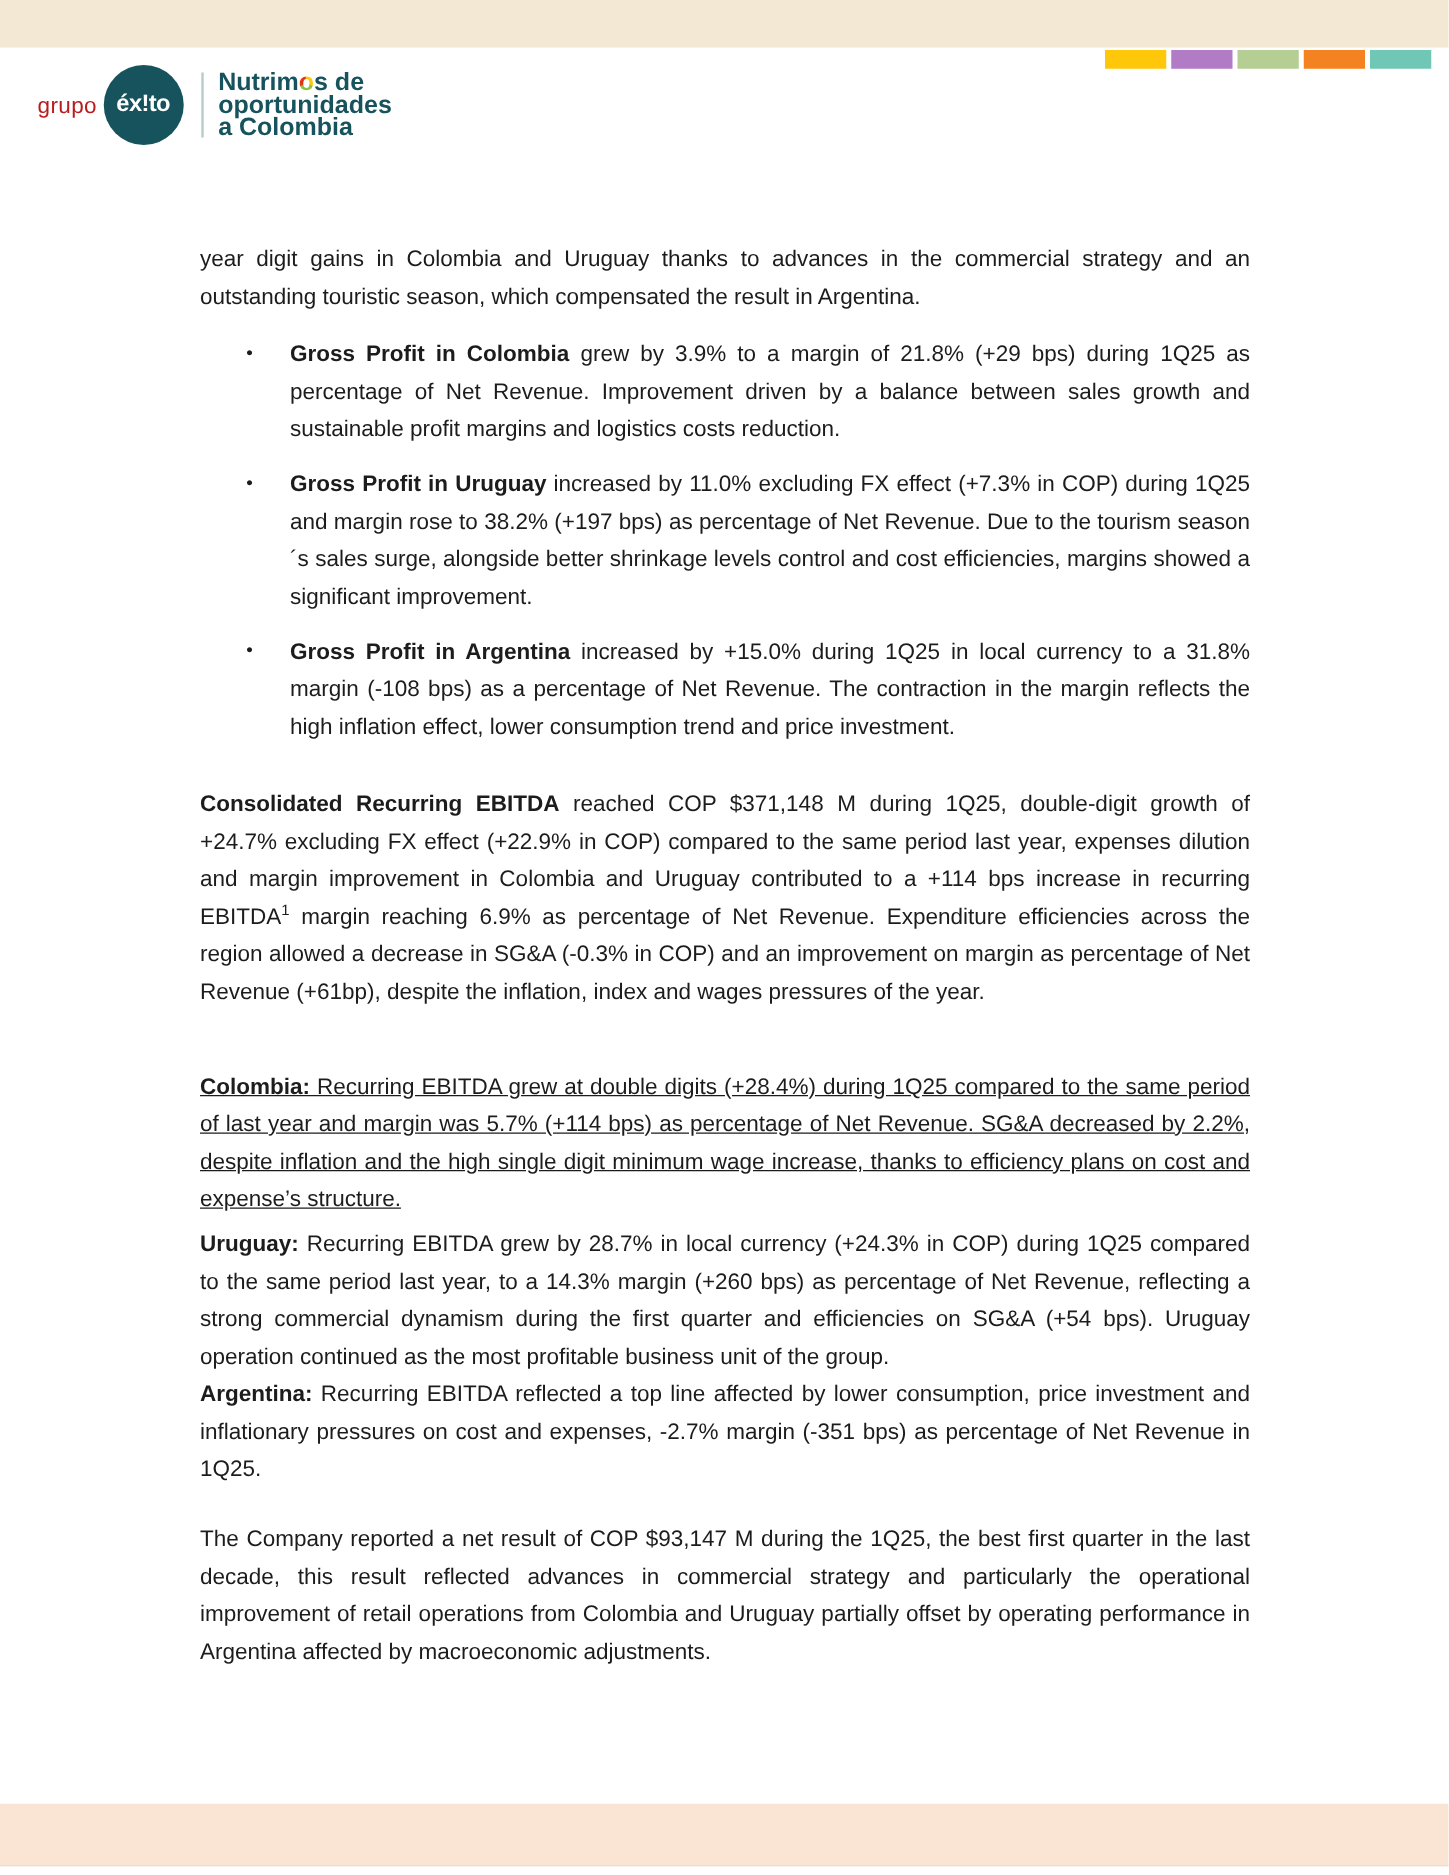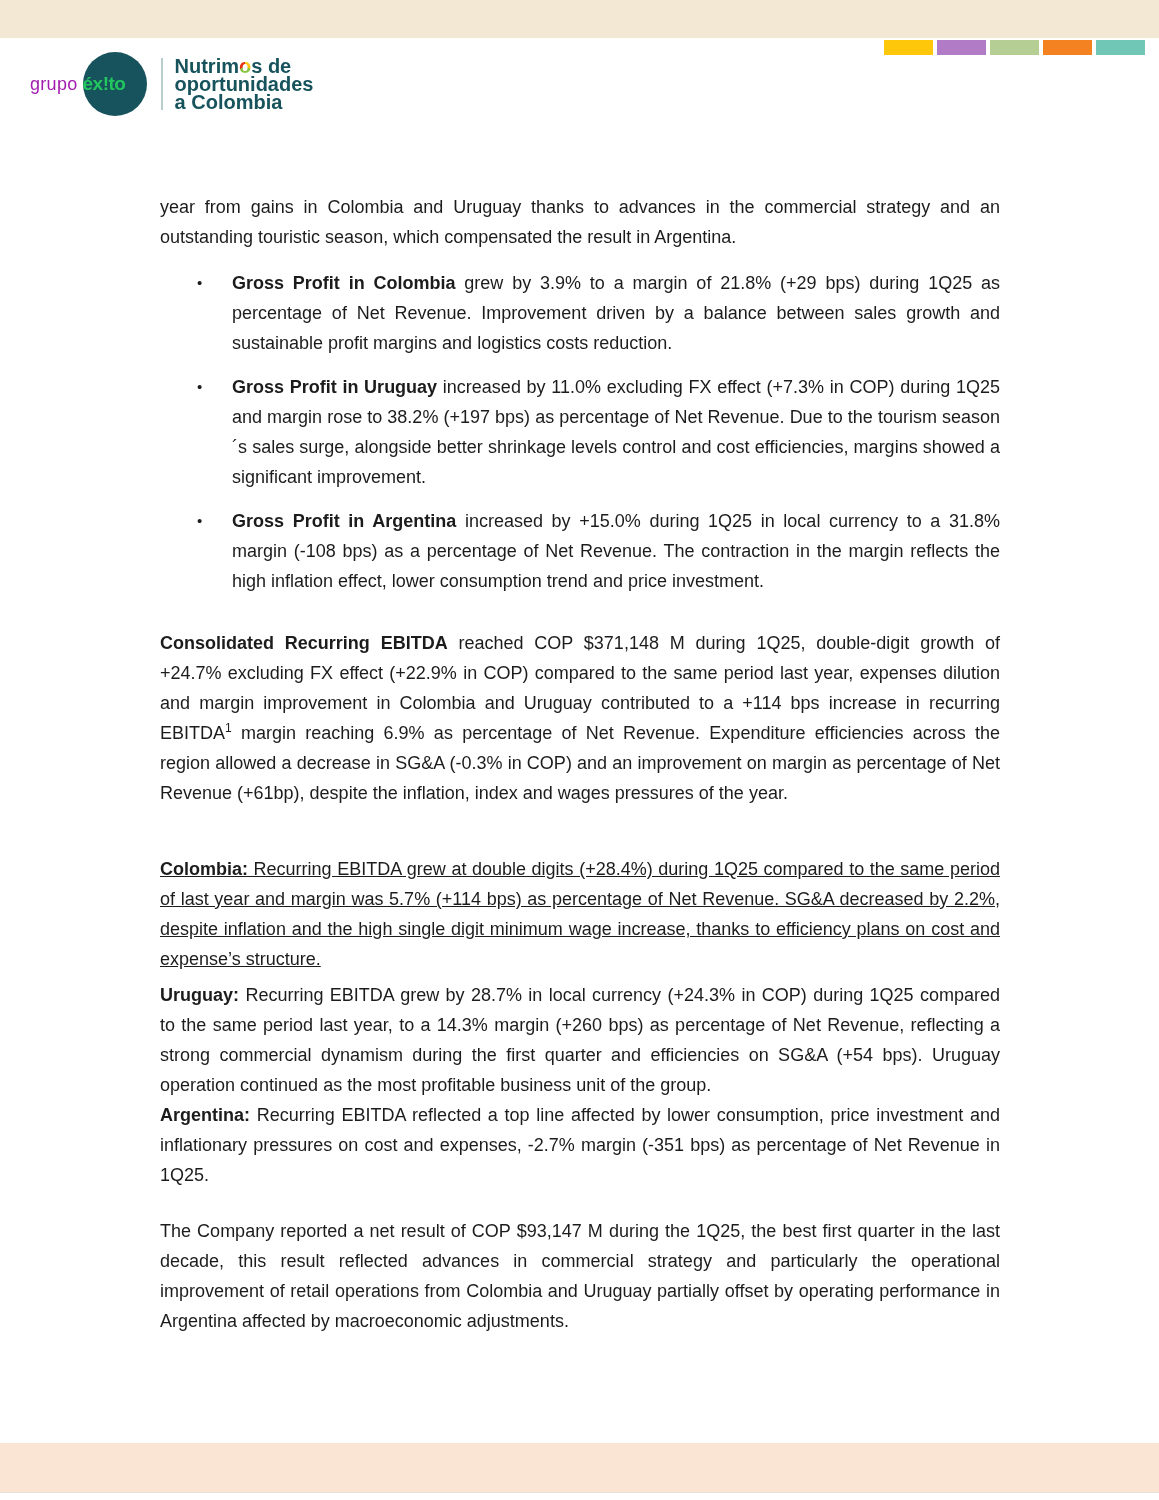--- a/index.html
+++ b/index.html
@@ -21,27 +21,27 @@
     position: absolute; top: 40px; right: 14px;
     display: flex; gap: 4px;
   }
   .accent-blocks span { display: block; width: 49px; height: 15px; }
 
   .logo {
     position: absolute; top: 52px; left: 30px;
     display: flex; align-items: center;
   }
   .logo-prefix {
-    color: #a21caf; font-size: 18px; margin-right: 5px;
+    color: #b91c1c; font-size: 18px; margin-right: 5px;
     letter-spacing: 0.3px;
   }
   .logo-circle {
     width: 64px; height: 64px; border-radius: 50%;
-    background: #17535c; color: #22c55e;
-    display: flex; align-items: center; justify-content: flex-start;
+    background: #17535c; color: #ffffff;
+    display: flex; align-items: center; justify-content: center;
     font-weight: bold; font-size: 19px; letter-spacing: -0.5px;
     flex: none;
   }
   .logo-divider {
     width: 2px; height: 52px; background: #b9cdcd;
     margin: 0 12px 0 14px; flex: none;
   }
   .tagline {
     color: #17535c; font-weight: bold;
     font-size: 20px; line-height: 18px;
@@ -109,21 +109,21 @@
     <span class="logo-divider"></span>
     <div class="tagline">
       <div><span>Nutrim</span><span class="brand-o">o</span><span>s de</span></div>
       <div>oportunidades</div>
       <div>a Colombia</div>
     </div>
   </div>
 
   <div class="content">
 
-    <p class="intro">year from gains in Colombia and Uruguay thanks to advances in the commercial strategy and an outstanding touristic season, which compensated the result in Argentina.</p>
+    <p class="intro">year digit gains in Colombia and Uruguay thanks to advances in the commercial strategy and an outstanding touristic season, which compensated the result in Argentina.</p>
 
     <div class="bullet">
       <span class="marker">•</span>
       <p class="btext"><b>Gross Profit in Colombia</b><span> grew by 3.9% to a margin of 21.8% (+29 bps) during 1Q25 as percentage of Net Revenue. Improvement driven by a balance between sales growth and sustainable profit margins and logistics costs reduction.</span></p>
     </div>
 
     <div class="bullet">
       <span class="marker">•</span>
       <p class="btext"><b>Gross Profit in Uruguay</b><span> increased by 11.0% excluding FX effect (+7.3% in COP) during 1Q25 and margin rose to 38.2% (+197 bps) as percentage of Net Revenue. Due to the tourism season´s sales surge, alongside better shrinkage levels control and cost efficiencies, margins showed a significant improvement.</span></p>
     </div>

